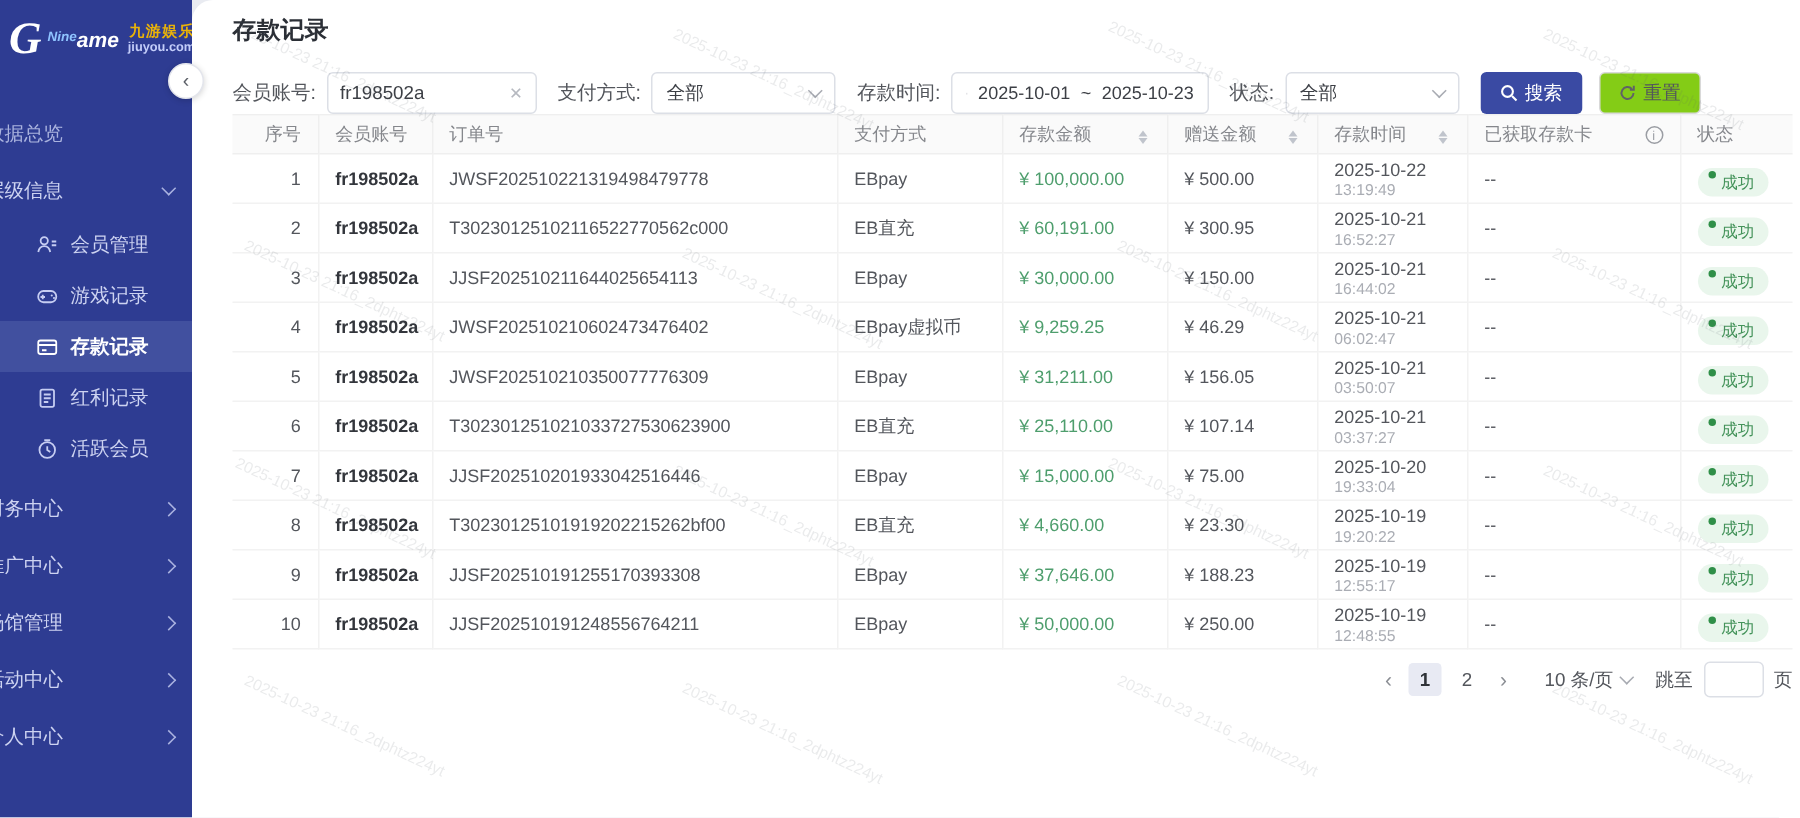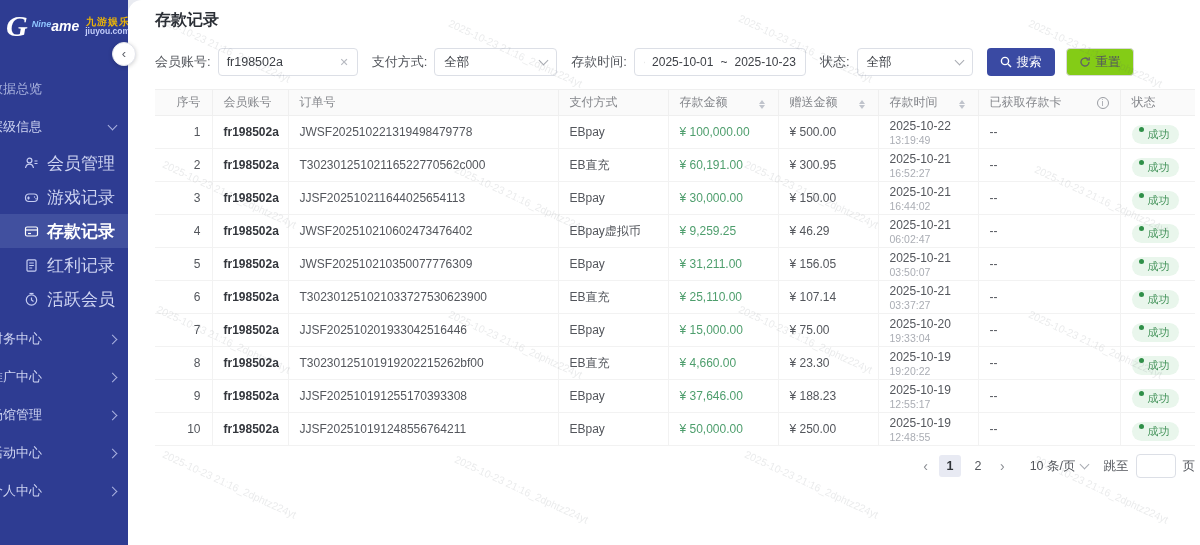--- a/index.html
+++ b/index.html
@@ -16,21 +16,21 @@
   .logo-cn-stack { display:flex; flex-direction:column; line-height:1.1; margin-left:2px; }
   .logo-cn { color:#eab308; font-size:10px; font-weight:bold; letter-spacing:1px;text-align:right; }
   .logo-domain { color:#c3cdfa; font-size:8.5px; font-weight:bold; }
   .menu { margin-top:18px; font-size:13px; }
   .mi { position:relative; display:flex; align-items:center; height:38px; padding-left:0; cursor:pointer; }
   .mi .lbl-clip { margin-left:-10px; white-space:nowrap; }
   .mi .chev { position:absolute; right:12px; width:7px; height:7px; border-right:1.5px solid #aab2e0; border-bottom:1.5px solid #aab2e0; }
   .chev.down { transform:rotate(45deg); margin-top:-3px; }
   .chev.right { transform:rotate(-45deg); }
   .dim { color:#aab3de; }
-  .submenu { font-size:17px; }
+  .submenu { font-size:13px; }
   .smi { display:flex; align-items:center; gap:8px; height:34px; padding-left:24px; cursor:pointer; color:#cdd3f1; }
   .smi.active { background:#41509f; color:#ffffff; font-weight:bold; }
   .smi svg { flex:0 0 15px; }
   .group-gap { margin-top:4px; }
 
   
   .collapse-btn { position:absolute; left:112px; top:42px; width:24px; height:24px; border-radius:50%; background:#fff; border:1px solid #e3e5ec; box-shadow:0 1px 4px rgba(0,0,0,.18); z-index:5; color:#5a5e66; font-size:13px; line-height:21px; text-align:center; cursor:pointer; }
 
   
   .main { position:absolute; left:128px; top:0; width:1072px; height:545px; background:#ffffff; border-top-left-radius:14px; padding:10px 5px 0 27px; z-index:1; }
@@ -43,21 +43,21 @@
   .f-select { padding:4px 9px; justify-content:space-between; margin-right:14px; color:#3c3f45;align-items:center; }
   .w-pay { width:123px; } .w-status { width:116px; }
   .clear-x { color:#b6b9c0; font-size:11px; cursor:pointer; }
   .sel-chev { width:7px; height:7px; border-right:1.3px solid #a8abb2; border-bottom:1.3px solid #a8abb2; transform:rotate(45deg); margin-top:-3px; }
   .f-date { width:172px; padding:0 9px; gap:7px; justify-content:center; margin-right:14px; font-size:12px; }
   .btn { display:flex; align-items:center; gap:5px; height:28px; padding:0 12px; border-radius:4px; font-size:12.5px; cursor:pointer; border:1px solid transparent; }
   .btn-search { background:#3a4aa3; color:#fff; margin-right:11px; }
   .btn-reset { background:#84cc16; color:#53565c; border-color:#d9d9d9; }
 
   
-  table { width:1040px; margin-top:13px; border-collapse:collapse; table-layout:fixed; font-size:12px; }
+  table { width:1040px; border-collapse:collapse; table-layout:fixed; font-size:12px; }
   th { background:#fafafa; color:#85878c; font-weight:normal; text-align:left; height:26px; padding:0 11px; border:1px solid #efefef; border-left:none; }
   th:last-child { border-right:none; }
   td { height:33px; padding:0 11px; color:#53565c; border:1px solid #f2f2f2; border-left:none; background:#fff; }
   td:last-child { border-right:none; }
   col.c1 { width:57px; } col.c2 { width:76px; } col.c3 { width:270px; } col.c4 { width:110px; }
   col.c5 { width:110px; } col.c6 { width:100px; } col.c7 { width:100px; } col.c8 { width:142px; } col.c9 { width:75px; }
   .ta-r { text-align:right; }
   .acct { font-weight:bold; color:#33363c; }
   .amount { color:#4e9e6d; }
   .t-sub { color:#aaadb4; font-size:10.5px; margin-top:1px; }

